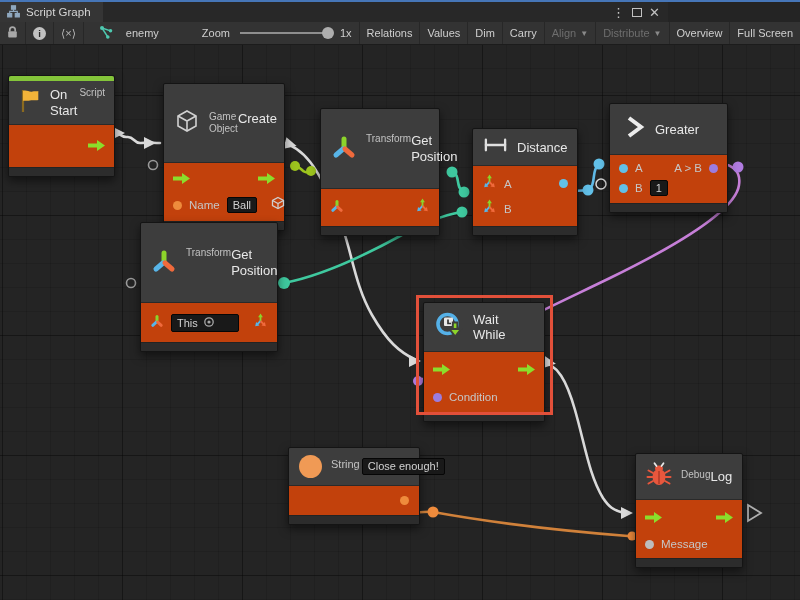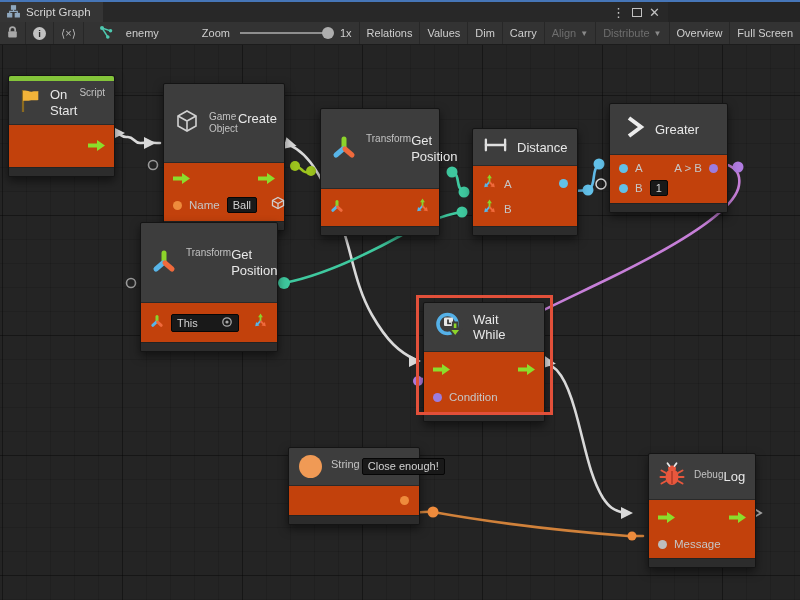--- a/index.html
+++ b/index.html
@@ -424,21 +424,21 @@
       <div class="port-row" style="padding:7px 9px;">
         <span>
           <svg width="14" height="14" viewBox="0 0 14 14">
               <g stroke-width="3" stroke-linecap="round">
                 <line x1="7" y1="7.5" x2="7" y2="2.5" stroke="#8cd42a"></line>
                 <line x1="6.4" y1="8" x2="2.8" y2="11.3" stroke="#58b5e8"></line>
                 <line x1="7.6" y1="8" x2="11.2" y2="11.3" stroke="#f06a3c"></line>
               </g>
             </svg>
         </span>
-        <span class="field" style="width:81px;justify-content:space-between;">
+        <span class="field" style="width:81px;">
           <span>This</span>
           <span>
             <svg width="12" height="12" viewBox="0 0 12 12">
                 <circle cx="6" cy="6" r="4.2" stroke="#a8a8a8" stroke-width="1.3" fill="none"></circle>
                 <circle cx="6" cy="6" r="1.6" fill="#a8a8a8"></circle>
               </svg>
           </span>
         </span>
         <span class="grow"></span>
         <span>
@@ -510,21 +510,21 @@
             </svg></span>
       </div>
       <div class="port-row" style="padding:6px 9px;">
         <span class="dot purple"></span>
         <span class="port-label">Condition</span>
       </div>
     </div>
     <div class="node-footer"></div>
   </div>
 
-  <div class="node" style="left:648px;top:453px;width:108px;">
+  <div class="node" style="left:635px;top:453px;width:108px;">
     <div class="node-header" style="padding:7px 10px;">
       <span>
         <svg width="26" height="27" viewBox="0 0 26 27">
           <g stroke="#e8573d" stroke-width="2" stroke-linecap="round">
               <line x1="7" y1="12" x2="2.5" y2="9.5"></line>
               <line x1="6.5" y1="16" x2="1.5" y2="16"></line>
               <line x1="7" y1="20" x2="2.5" y2="22.5"></line>
               <line x1="19" y1="12" x2="23.5" y2="9.5"></line>
               <line x1="19.5" y1="16" x2="24.5" y2="16"></line>
               <line x1="19" y1="20" x2="23.5" y2="22.5"></line>

